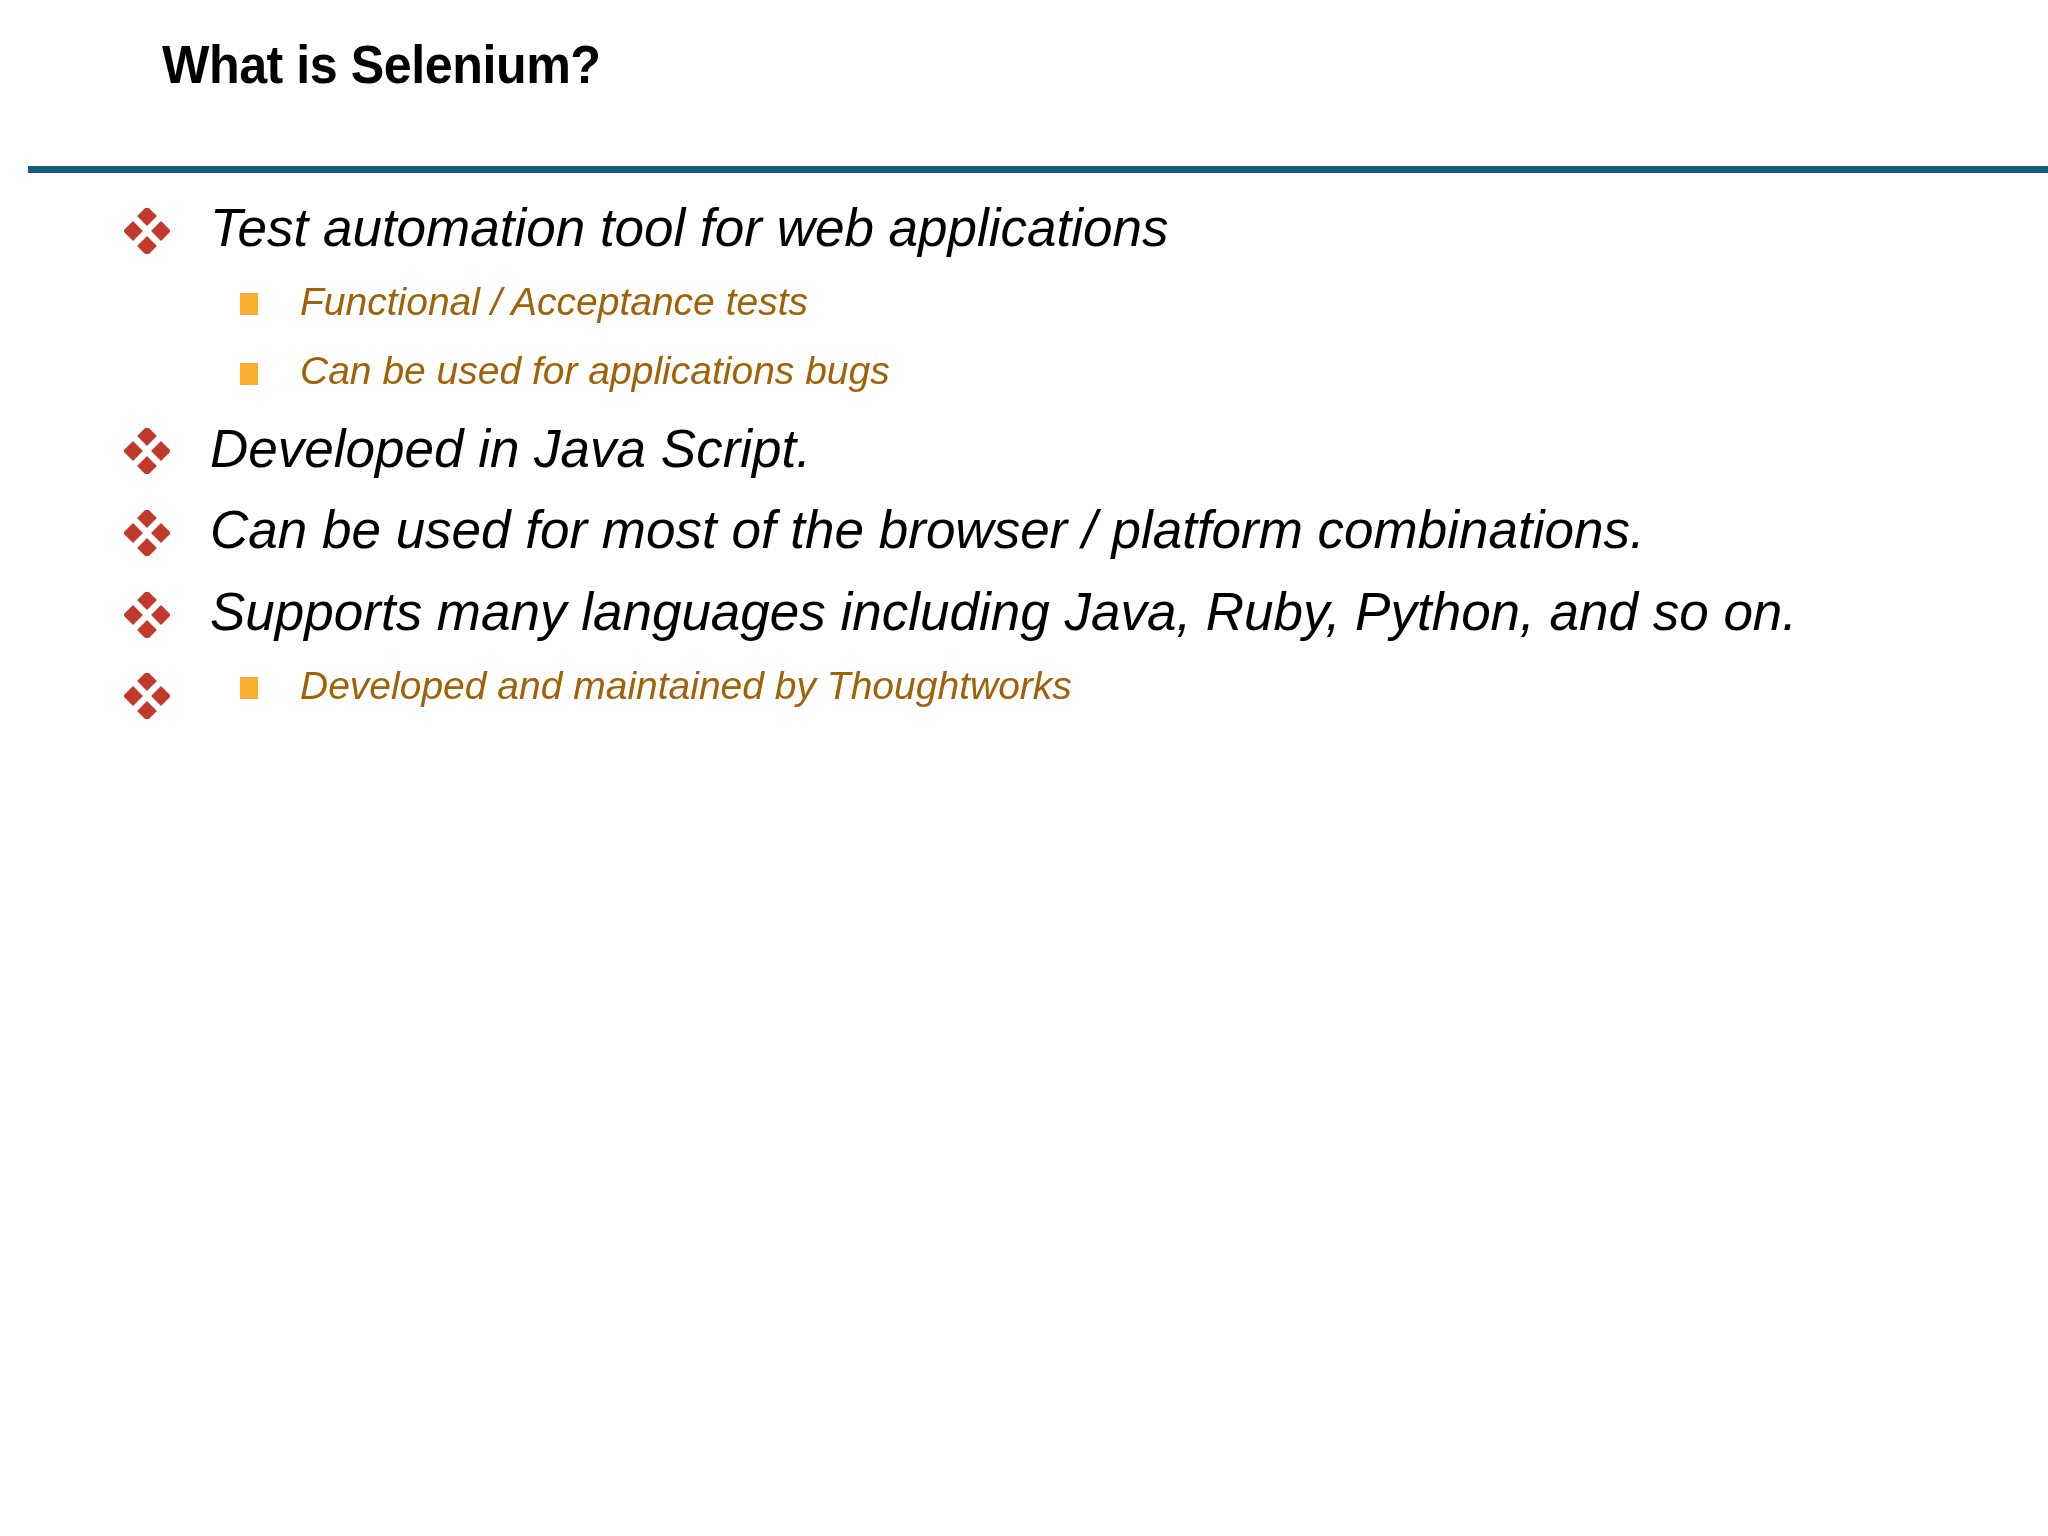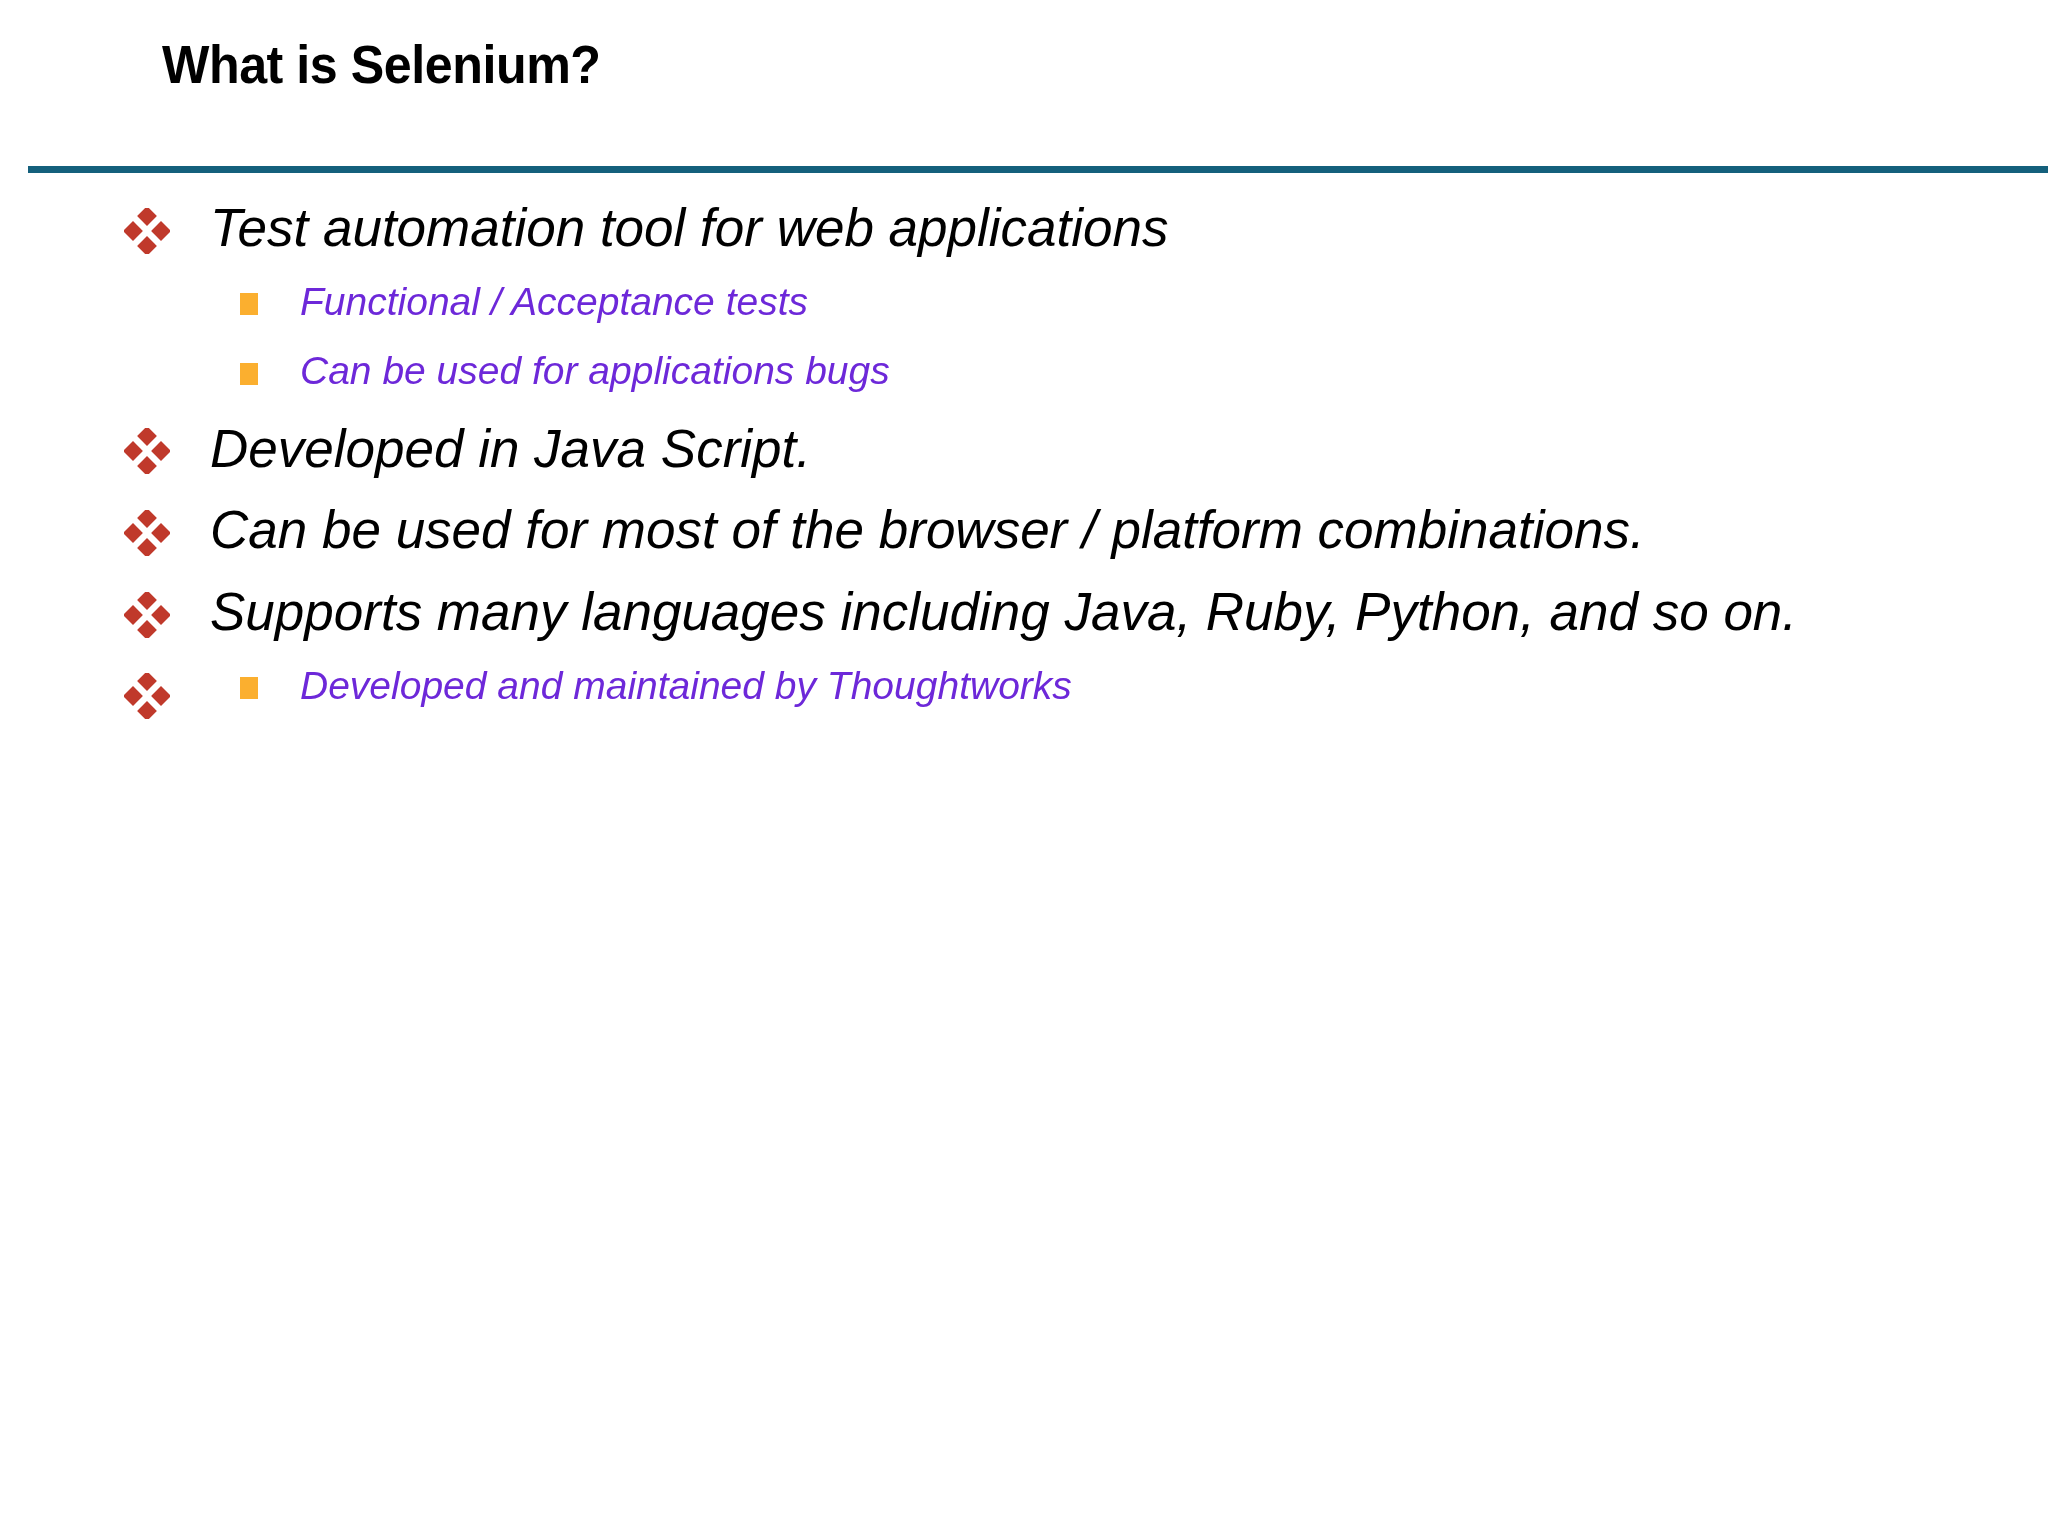--- a/index.html
+++ b/index.html
@@ -96,21 +96,21 @@
   li.lvl1 .text {
     display: block;
   }
 
   
   li.lvl2 {
     padding-left: 300px;
     margin: 0 0 22px 0;
     font-size: 39px;
     line-height: 1.22;
-    color: #6d28d9;
+    color: #a16207;
     max-width: 1790px;
   }
   li.lvl2 .marker {
     position: absolute;
     left: 240px;
     top: 0.40em;
     width: 18px;
     height: 22px;
     display: block;
     background: #FBAF2F;

